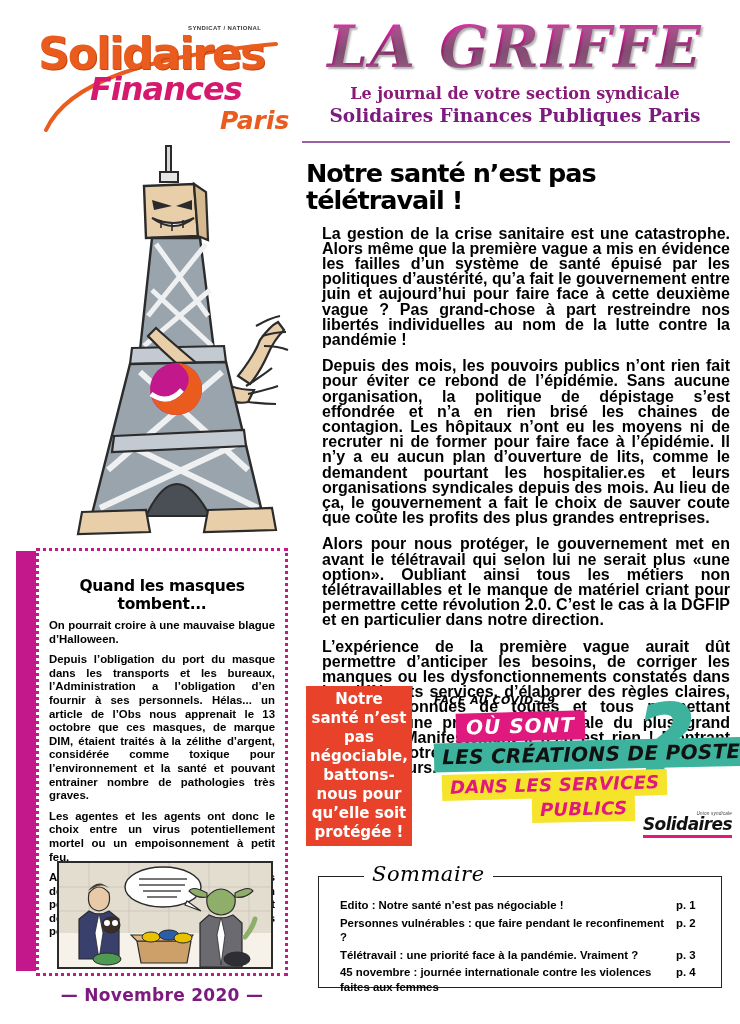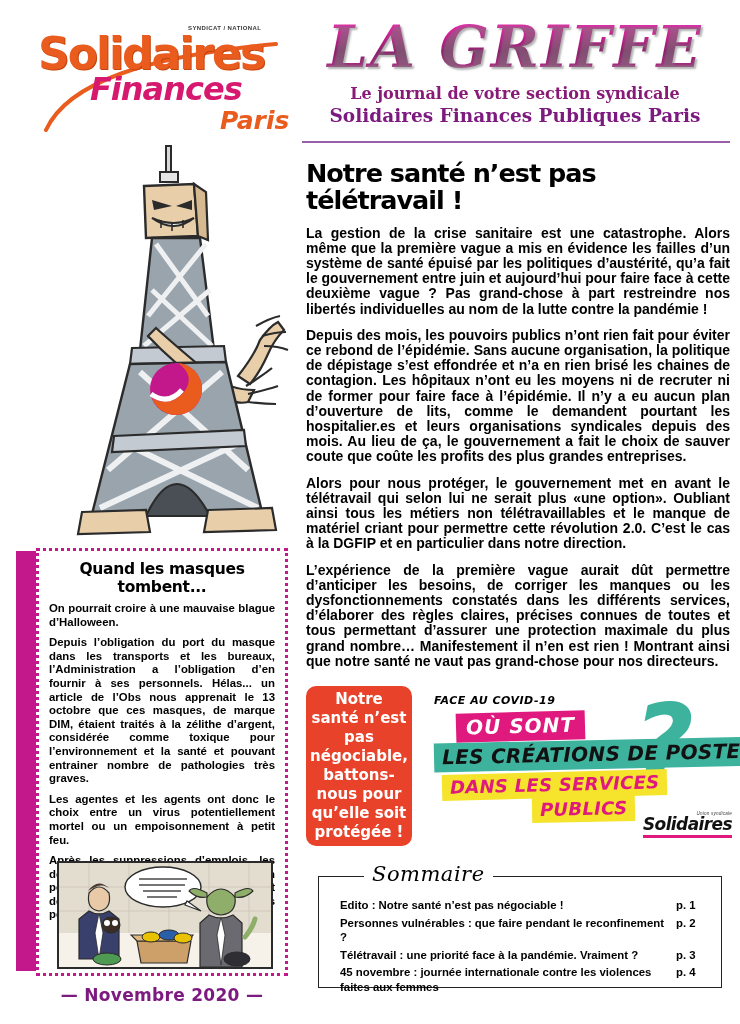--- a/index.html
+++ b/index.html
@@ -165,21 +165,21 @@
     background: #fff;
     box-sizing: border-box;
     padding: 8px 10px 6px 10px;
   }
   #masques-title {
     font-family: "DejaVu Sans", sans-serif;
     font-weight: bold;
     font-size: 15.5px;
     text-align: center;
     letter-spacing: -.3px;
-    margin: 1px 0 6px 0;
+    margin: 18px 0 6px 0;
   }
   .mq-p {
     font-family: "Liberation Sans", sans-serif;
     font-size: 11.4px;
     line-height: 13.6px;
     text-align: justify;
     font-weight: 600;
     margin: 0 0 7px 0;
   }
   #cartoon {
@@ -214,24 +214,24 @@
     font-family: "DejaVu Sans", sans-serif;
     font-weight: bold;
     font-size: 25.5px;
     letter-spacing: -1px;
     line-height: 1.05;
     margin: 0 0 12px 0;
   }
   .art-p {
     font-family: "Liberation Sans", sans-serif;
     font-weight: bold;
-    font-size: 14px;
+    font-size: 16px;
     line-height: 15.2px;
     text-align: justify;
-    margin: 0 0 11px 0;
+    margin: 0 0 11px 16px;
   }
 
   
   #promo-row {
     position: absolute;
     left: 306px; top: 686px;
     width: 424px;
     height: 160px;
   }
   #orange-box {
@@ -244,21 +244,20 @@
     font-family: "DejaVu Sans", sans-serif;
     font-weight: bold;
     font-size: 15px;
     line-height: 19px;
     text-align: center;
     display: flex;
     align-items: center;
     justify-content: center;
     padding: 0 4px;
     box-sizing: border-box;
-    border-radius: 10px;
   }
   #covid-graphic {
     position: absolute;
     left: 122px; top: 4px;
     width: 306px;
     height: 152px;
     font-style: italic;
   }
   #cg-face {
     position: absolute;

